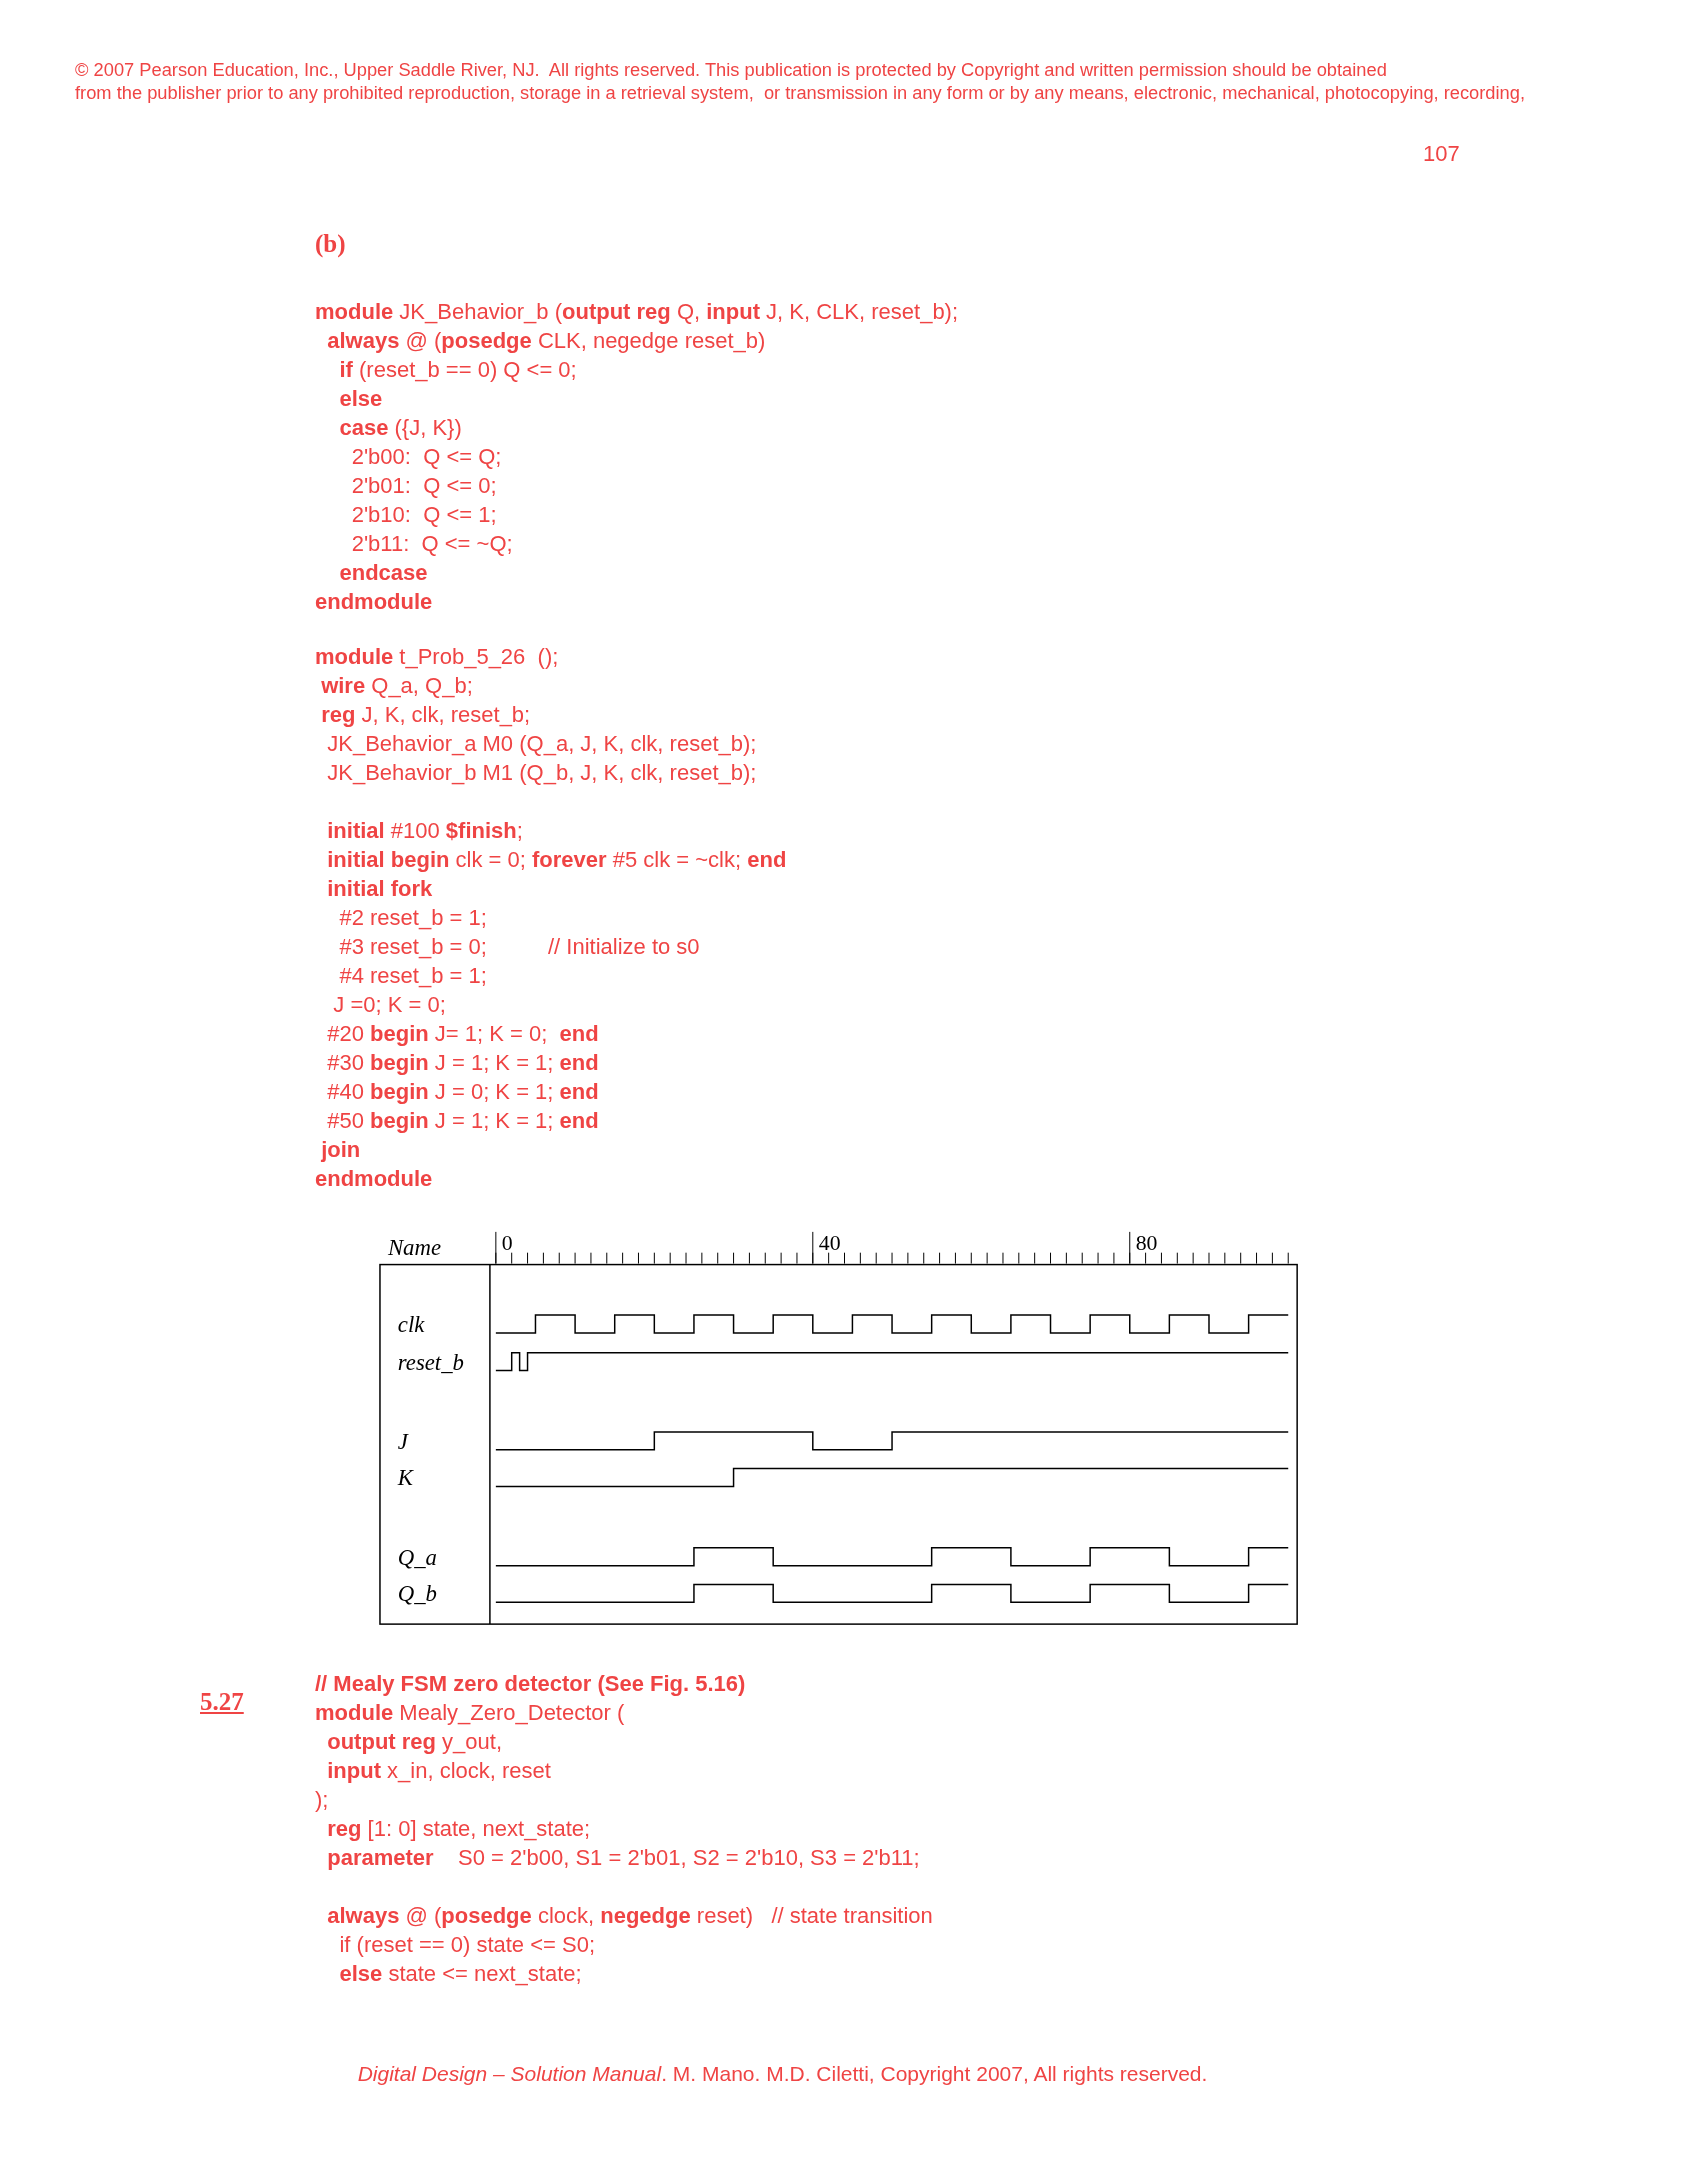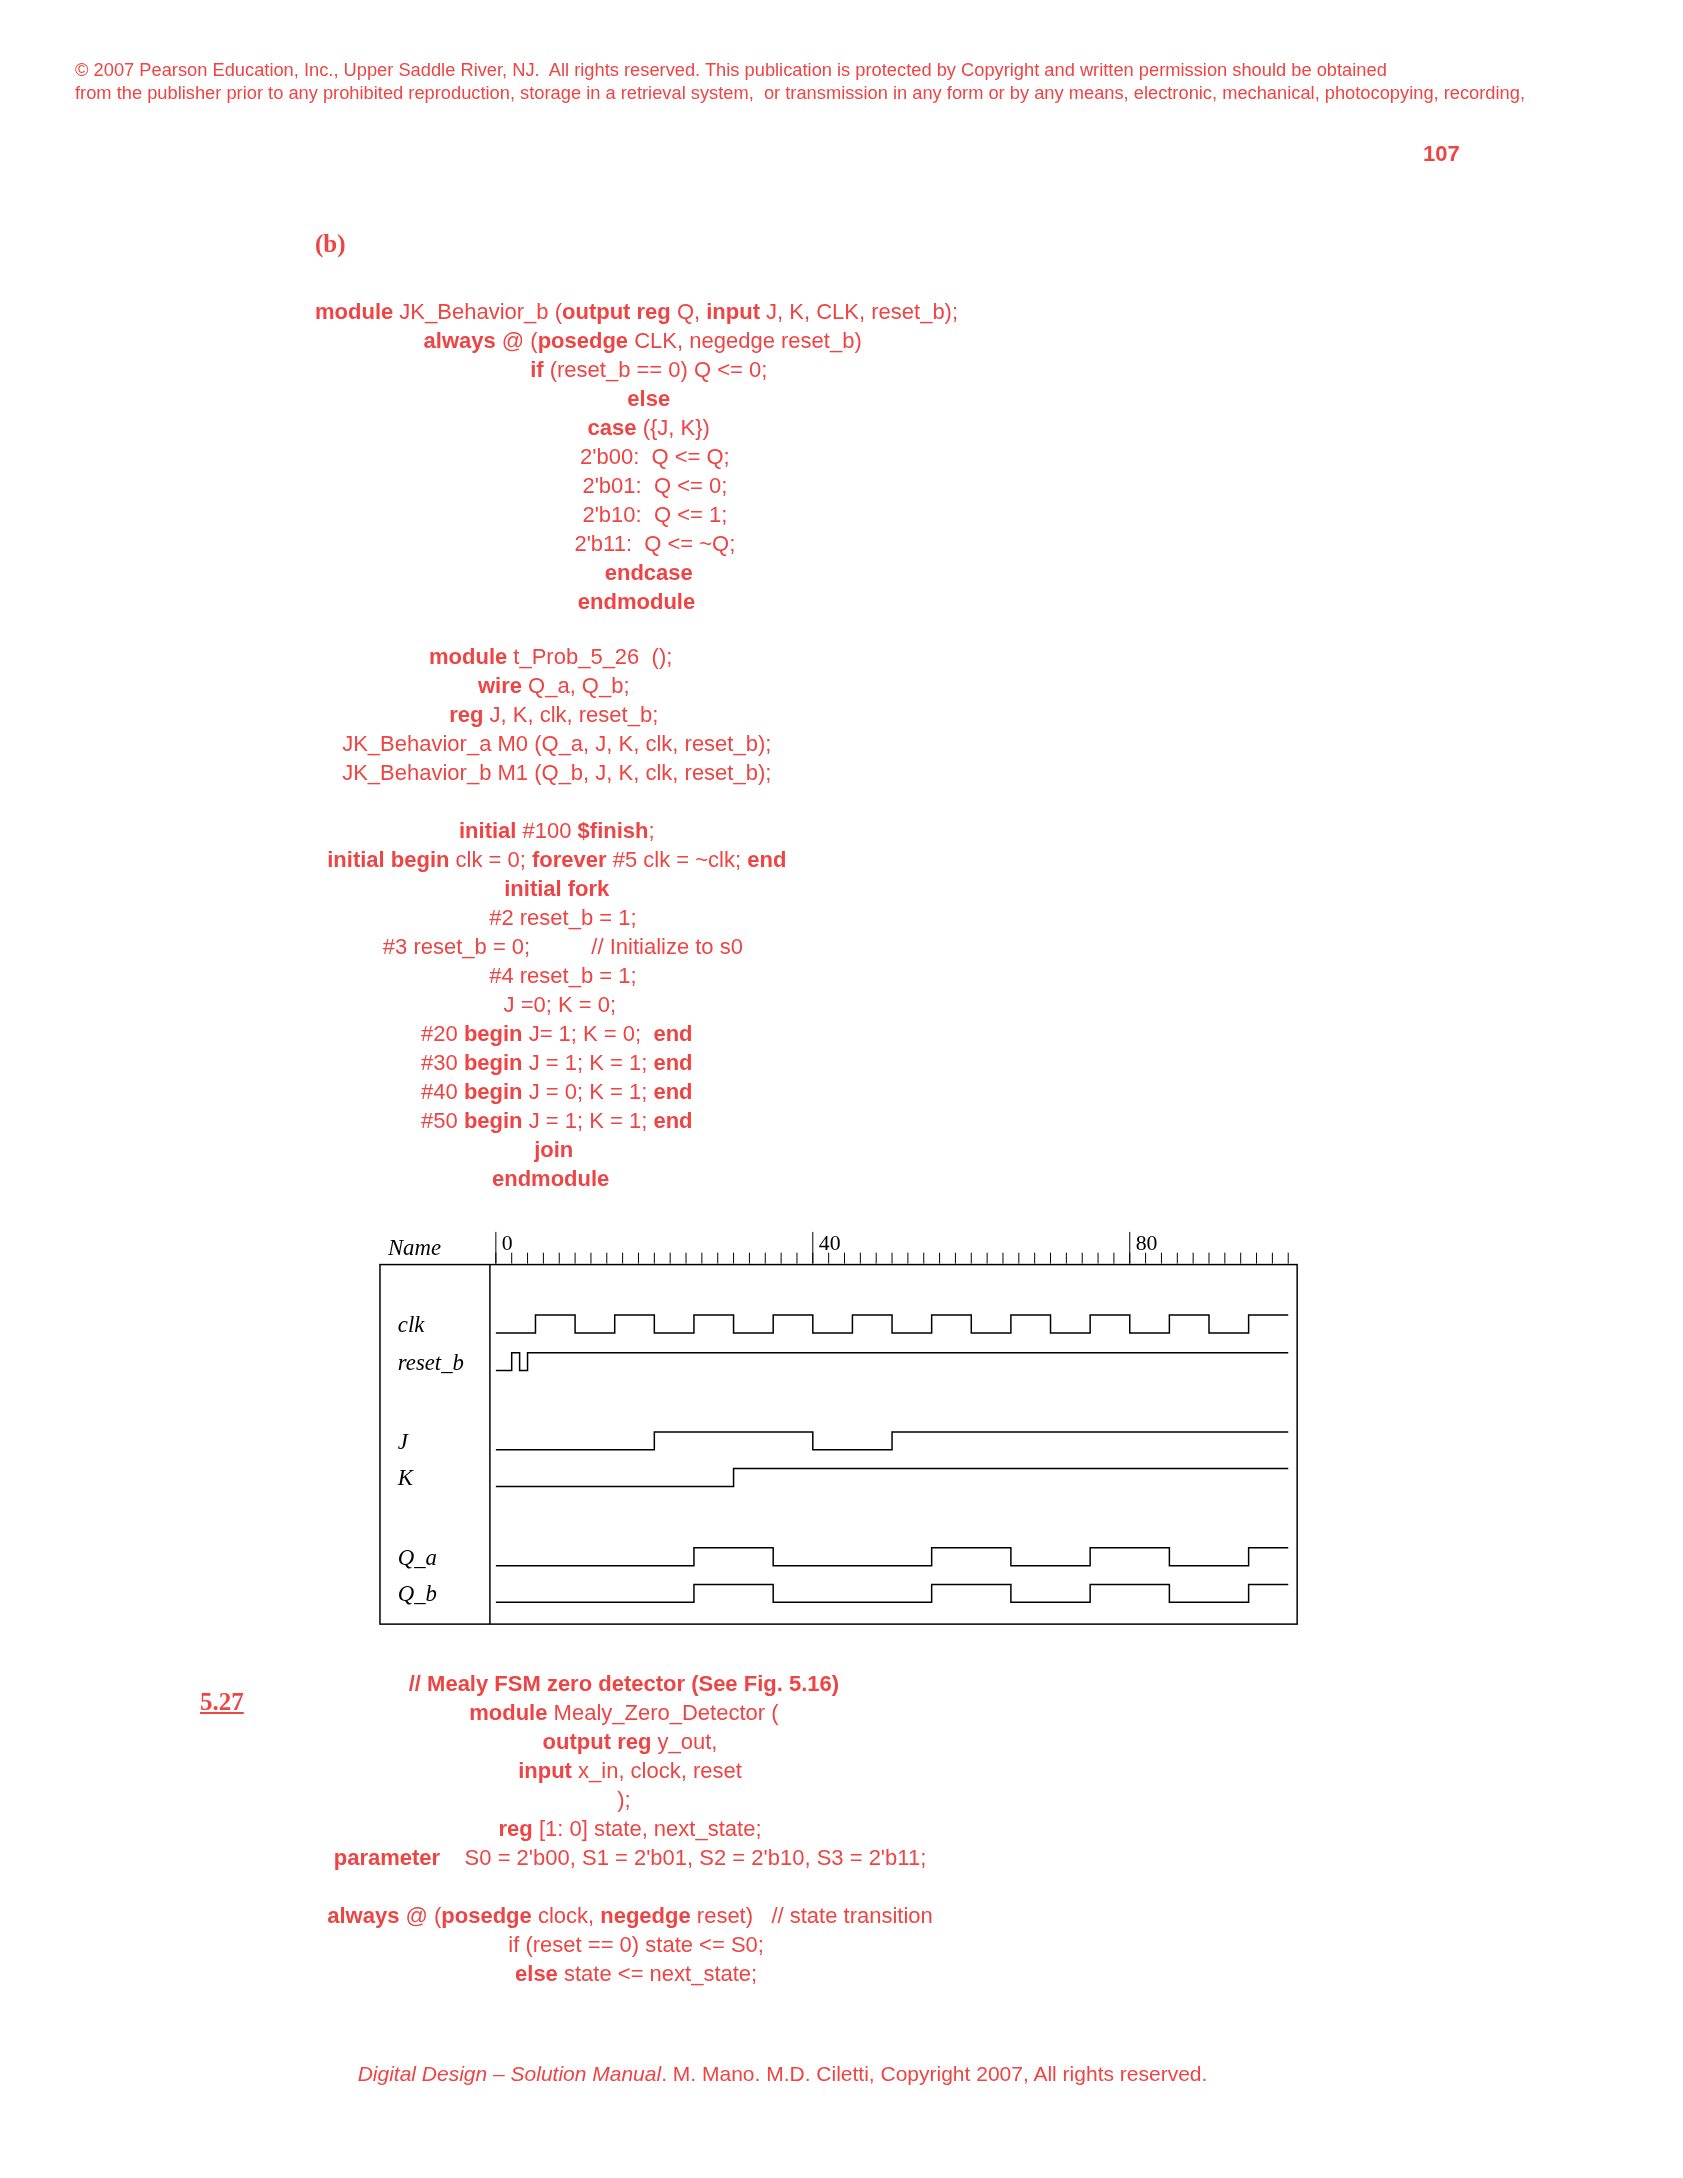--- a/index.html
+++ b/index.html
@@ -1,24 +1,24 @@
 <!DOCTYPE html>
 <html><head>
 <meta charset="utf-8">
 <style>
   *{margin:0;padding:0;box-sizing:border-box;}
   html,body{background:#ffffff;}
   .page{position:relative;width:1683px;height:2178px;background:#ffffff;
         font-family:"Liberation Sans",sans-serif;color:#ef4444;overflow:hidden;margin-top:40px;}
   .header{position:absolute;left:75px;top:18px;font-size:18.3px;line-height:23px;}
   .header .hline{white-space:pre;}
-  .pagenum{position:absolute;left:1423px;top:101px;font-size:22px;font-weight:bold;}
+  .pagenum{position:absolute;left:1423px;top:101px;font-size:22px;}
   .part-label{position:absolute;font-family:"Liberation Serif",serif;font-weight:bold;font-size:25px;}
   .code{position:absolute;font-size:22px;line-height:29px;white-space:pre;}
-  .code .code-line{min-height:29px;text-align:center;}
+  .code .code-line{min-height:29px;}
   .kw{font-weight:bold;}
   .wave-wrap{position:absolute;left:374px;top:1180px;}
   .sig-label{font-family:"Liberation Serif",serif;font-style:italic;font-size:23px;fill:#000;}
   .tick-label{font-family:"Liberation Serif",serif;font-size:22px;fill:#000;}
   .footer{position:absolute;left:0;top:2022px;width:1565px;text-align:center;font-size:21px;}
   .footer .it{font-style:italic;}
 </style>
 </head>
 <body>
 

